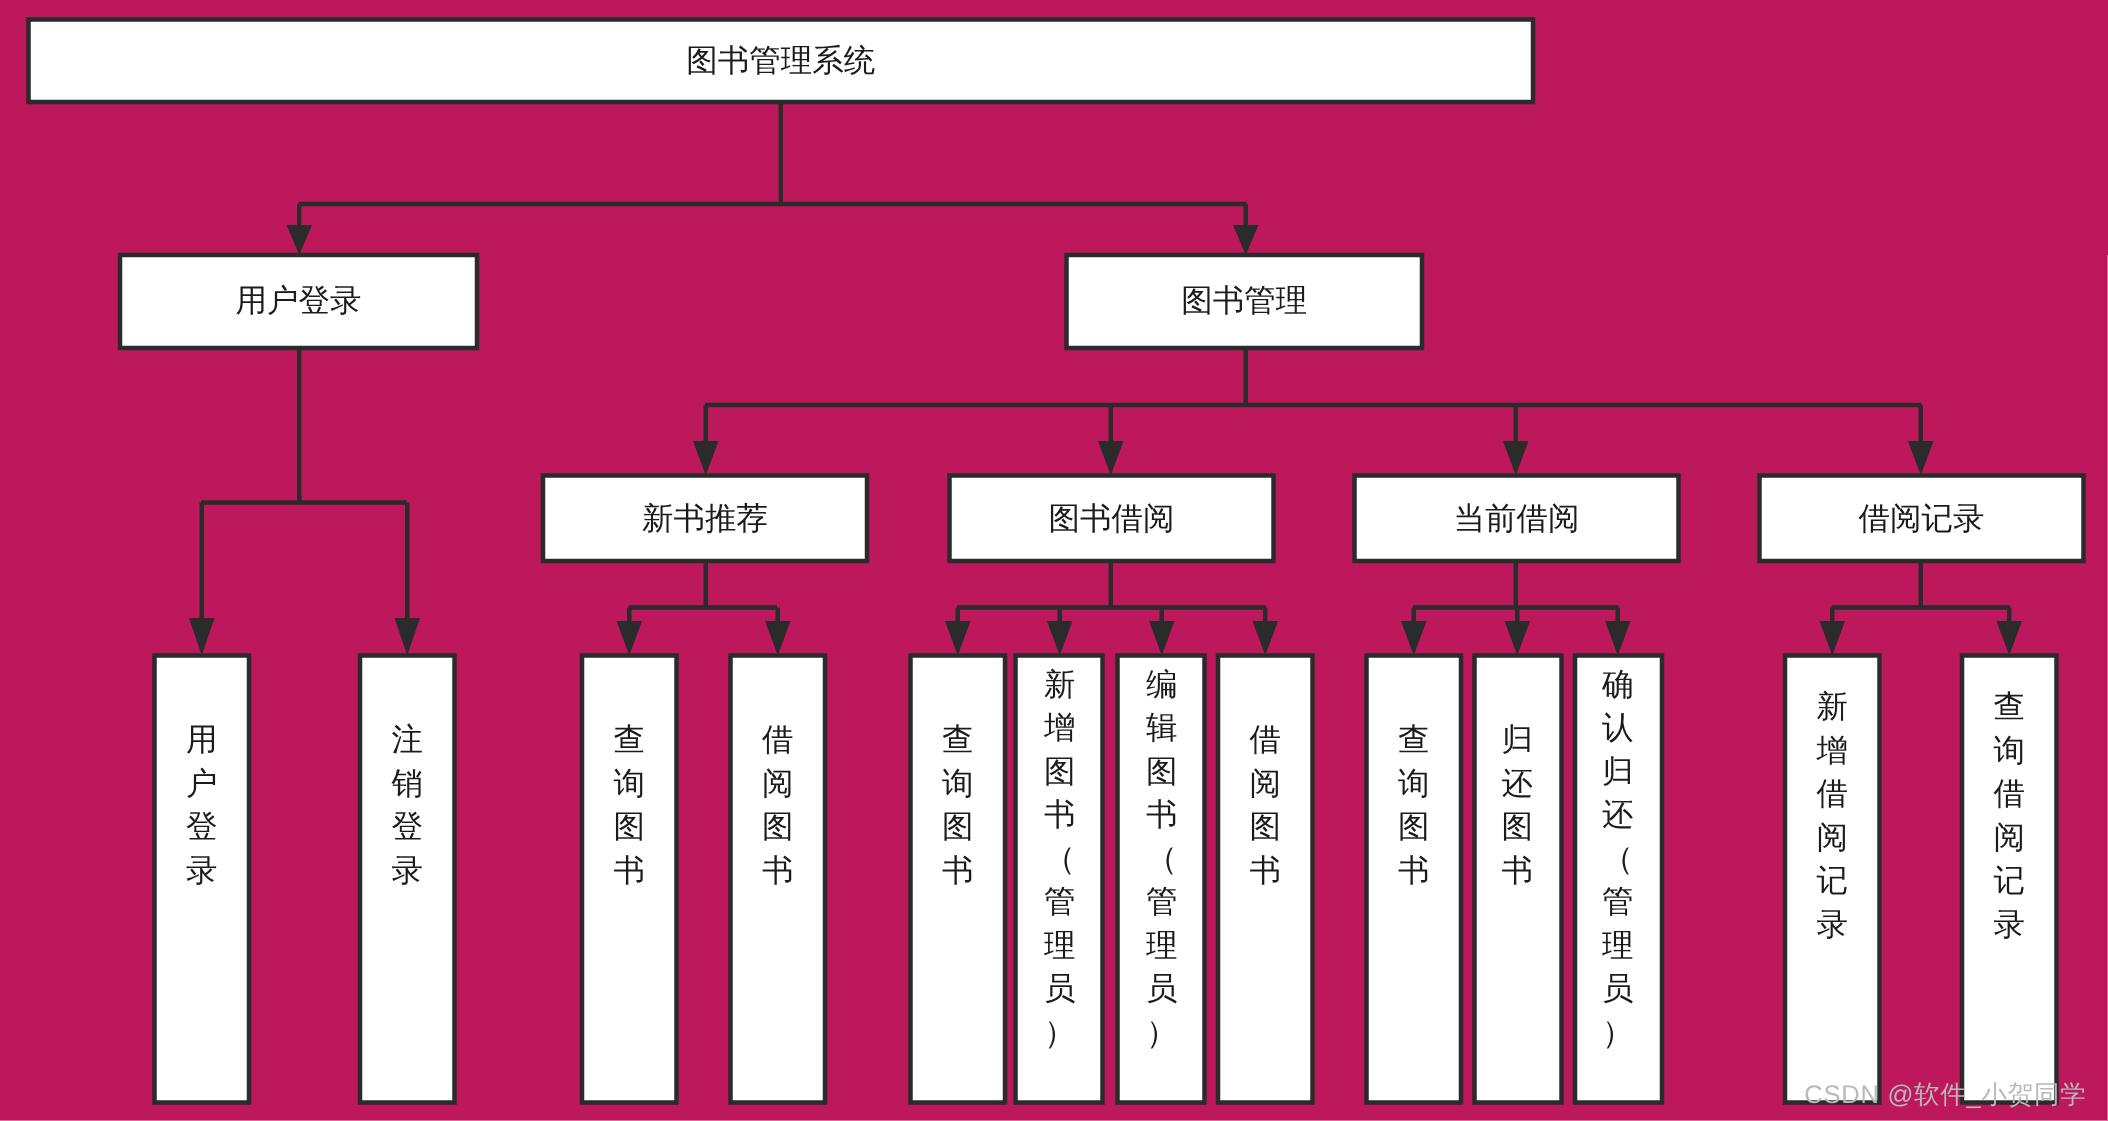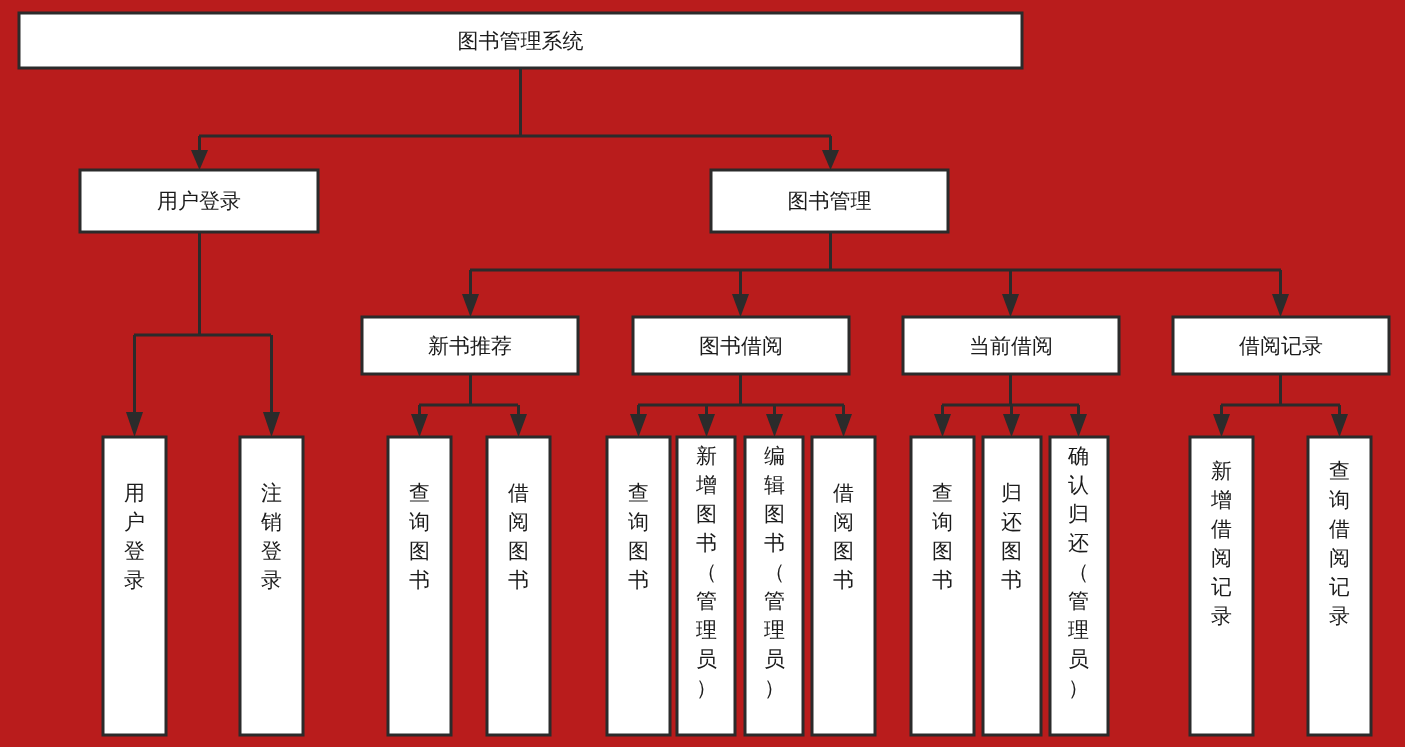--- a/index.html
+++ b/index.html
@@ -11,21 +11,21 @@
     width: 1405px;
     height: 747px;
     font-family: "Liberation Sans", "DejaVu Sans", sans-serif;
     overflow: hidden;
     position: relative;
   }
   #diagram-root {
     position: relative;
     width: 1405px;
     height: 747px;
-    background: #b91c1c;
+    background: #be185d;
   }
   svg.flow {
     position: absolute;
     top: 0;
     left: 0;
     width: 1405px;
     height: 747px;
     display: block;
   }
   .node-rect {
@@ -234,13 +234,14 @@
         <text class="leaf-label-v" x="1221.5" y="478"><tspan x="1221.5" dy="0">新</tspan><tspan x="1221.5" dy="29">增</tspan><tspan x="1221.5" dy="29">借</tspan><tspan x="1221.5" dy="29">阅</tspan><tspan x="1221.5" dy="29">记</tspan><tspan x="1221.5" dy="29">录</tspan></text>
       </g>
 
       <g>
         <rect class="node-rect" x="1308" y="437" width="63" height="298"></rect>
         <text class="leaf-label-v" x="1339.5" y="478"><tspan x="1339.5" dy="0">查</tspan><tspan x="1339.5" dy="29">询</tspan><tspan x="1339.5" dy="29">借</tspan><tspan x="1339.5" dy="29">阅</tspan><tspan x="1339.5" dy="29">记</tspan><tspan x="1339.5" dy="29">录</tspan></text>
       </g>
     </g>
   </svg>
 
+  <div class="watermark">CSDN @软件_小贺同学</div>
 </div>
 
 </body></html>

